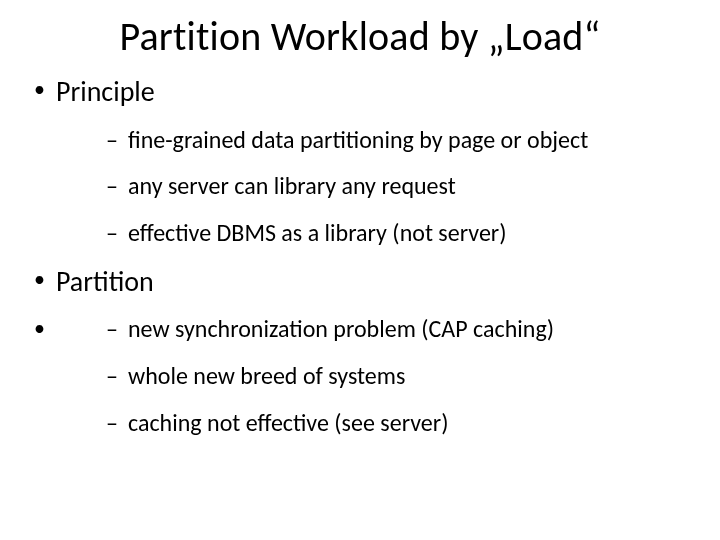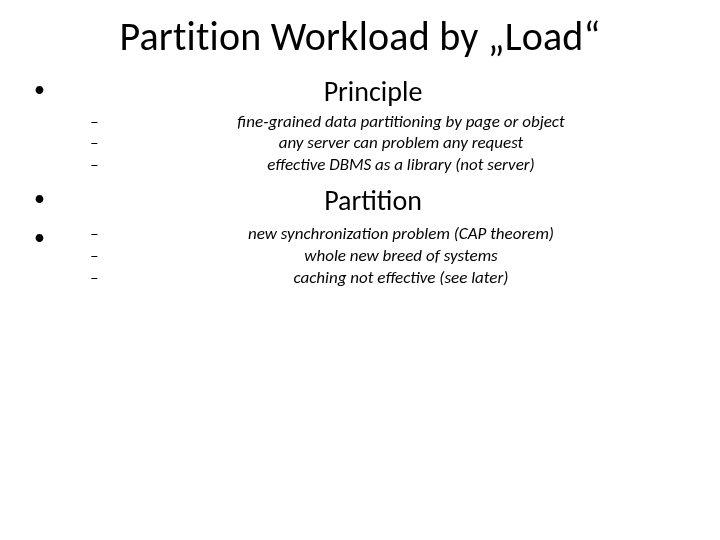--- a/index.html
+++ b/index.html
@@ -29,73 +29,71 @@
     list-style: none;
     margin: 0;
     padding: 0;
   }
   ul.level1 > li {
     position: relative;
     padding-left: 26px;
     font-size: 28px;
     margin: 6px 0 2px 0;
     line-height: 1.2;
-    text-align: center;
   }
   ul.level1 > li::before {
     content: "•";
     position: absolute;
     left: 4px;
     top: 0;
     font-size: 22px;
     line-height: 1.4;
   }
   ul.level2 {
     list-style: none;
     margin: 2px 0 8px 0;
     padding: 0 0 0 34px;
   }
   ul.level2 > li {
     position: relative;
     padding-left: 22px;
-    font-size: 17px;
+    font-size: 24px;
     line-height: 1.28;
-    margin: 0;
-    font-style: italic;
+    margin: 16px;
   }
   ul.level2 > li::before {
     content: "–";
     position: absolute;
     left: 0;
     top: 0;
   }
 </style>
 </head>
 <body>
 
 <div class="slide">
   <div class="title">Partition Workload by „Load“</div>
 
   <ul class="level1">
 
     <li>
       <span>Principle</span>
       <ul class="level2">
         <li><span>fine-grained data partitioning by page or object</span></li>
-        <li><span>any server can problem any request</span></li>
+        <li><span>any server can library any request</span></li>
         <li><span>effective DBMS as a library (not server)</span></li>
       </ul>
     </li>
 
     <li>
       <span>Partition</span>
     </li>
 
     <li>
       <ul class="level2">
-        <li><span>new synchronization problem (CAP theorem)</span></li>
+        <li><span>new synchronization problem (CAP caching)</span></li>
         <li><span>whole new breed of systems</span></li>
-        <li><span>caching not effective (see later)</span></li>
+        <li><span>caching not effective (see server)</span></li>
       </ul>
     </li>
 
   </ul>
 </div>
 
 </body></html>

